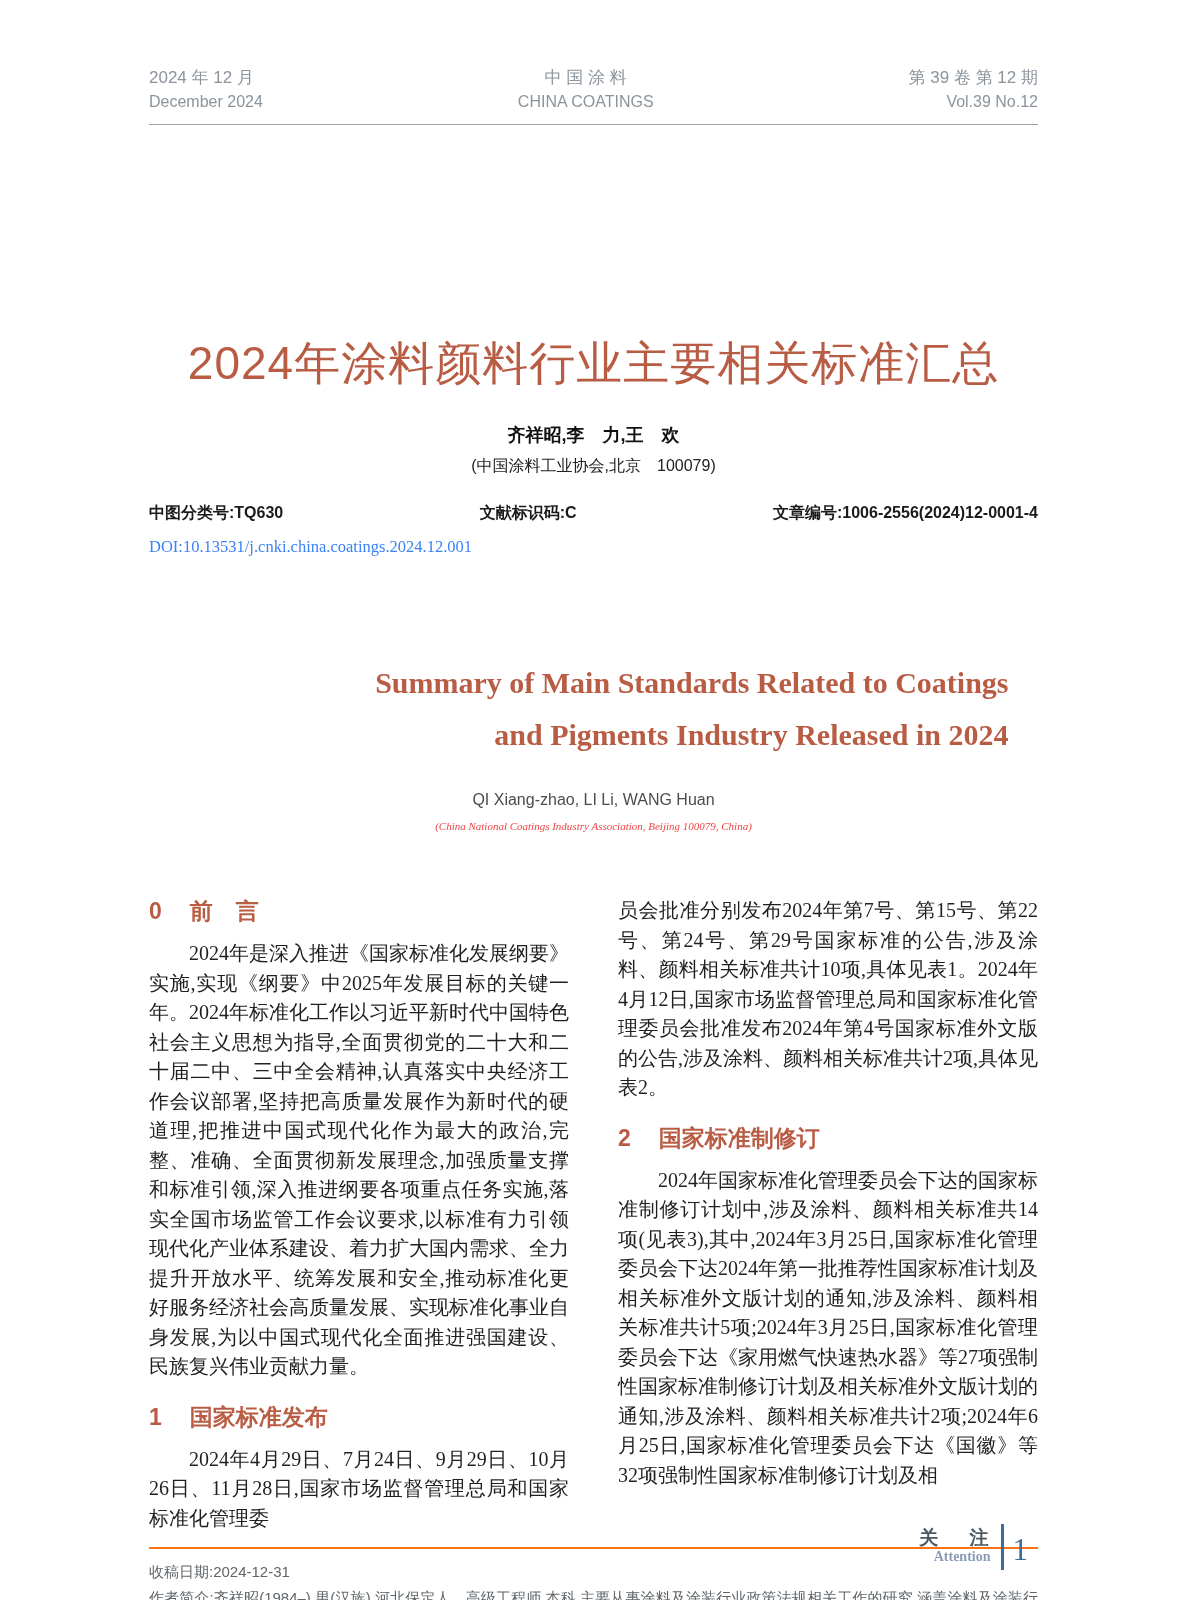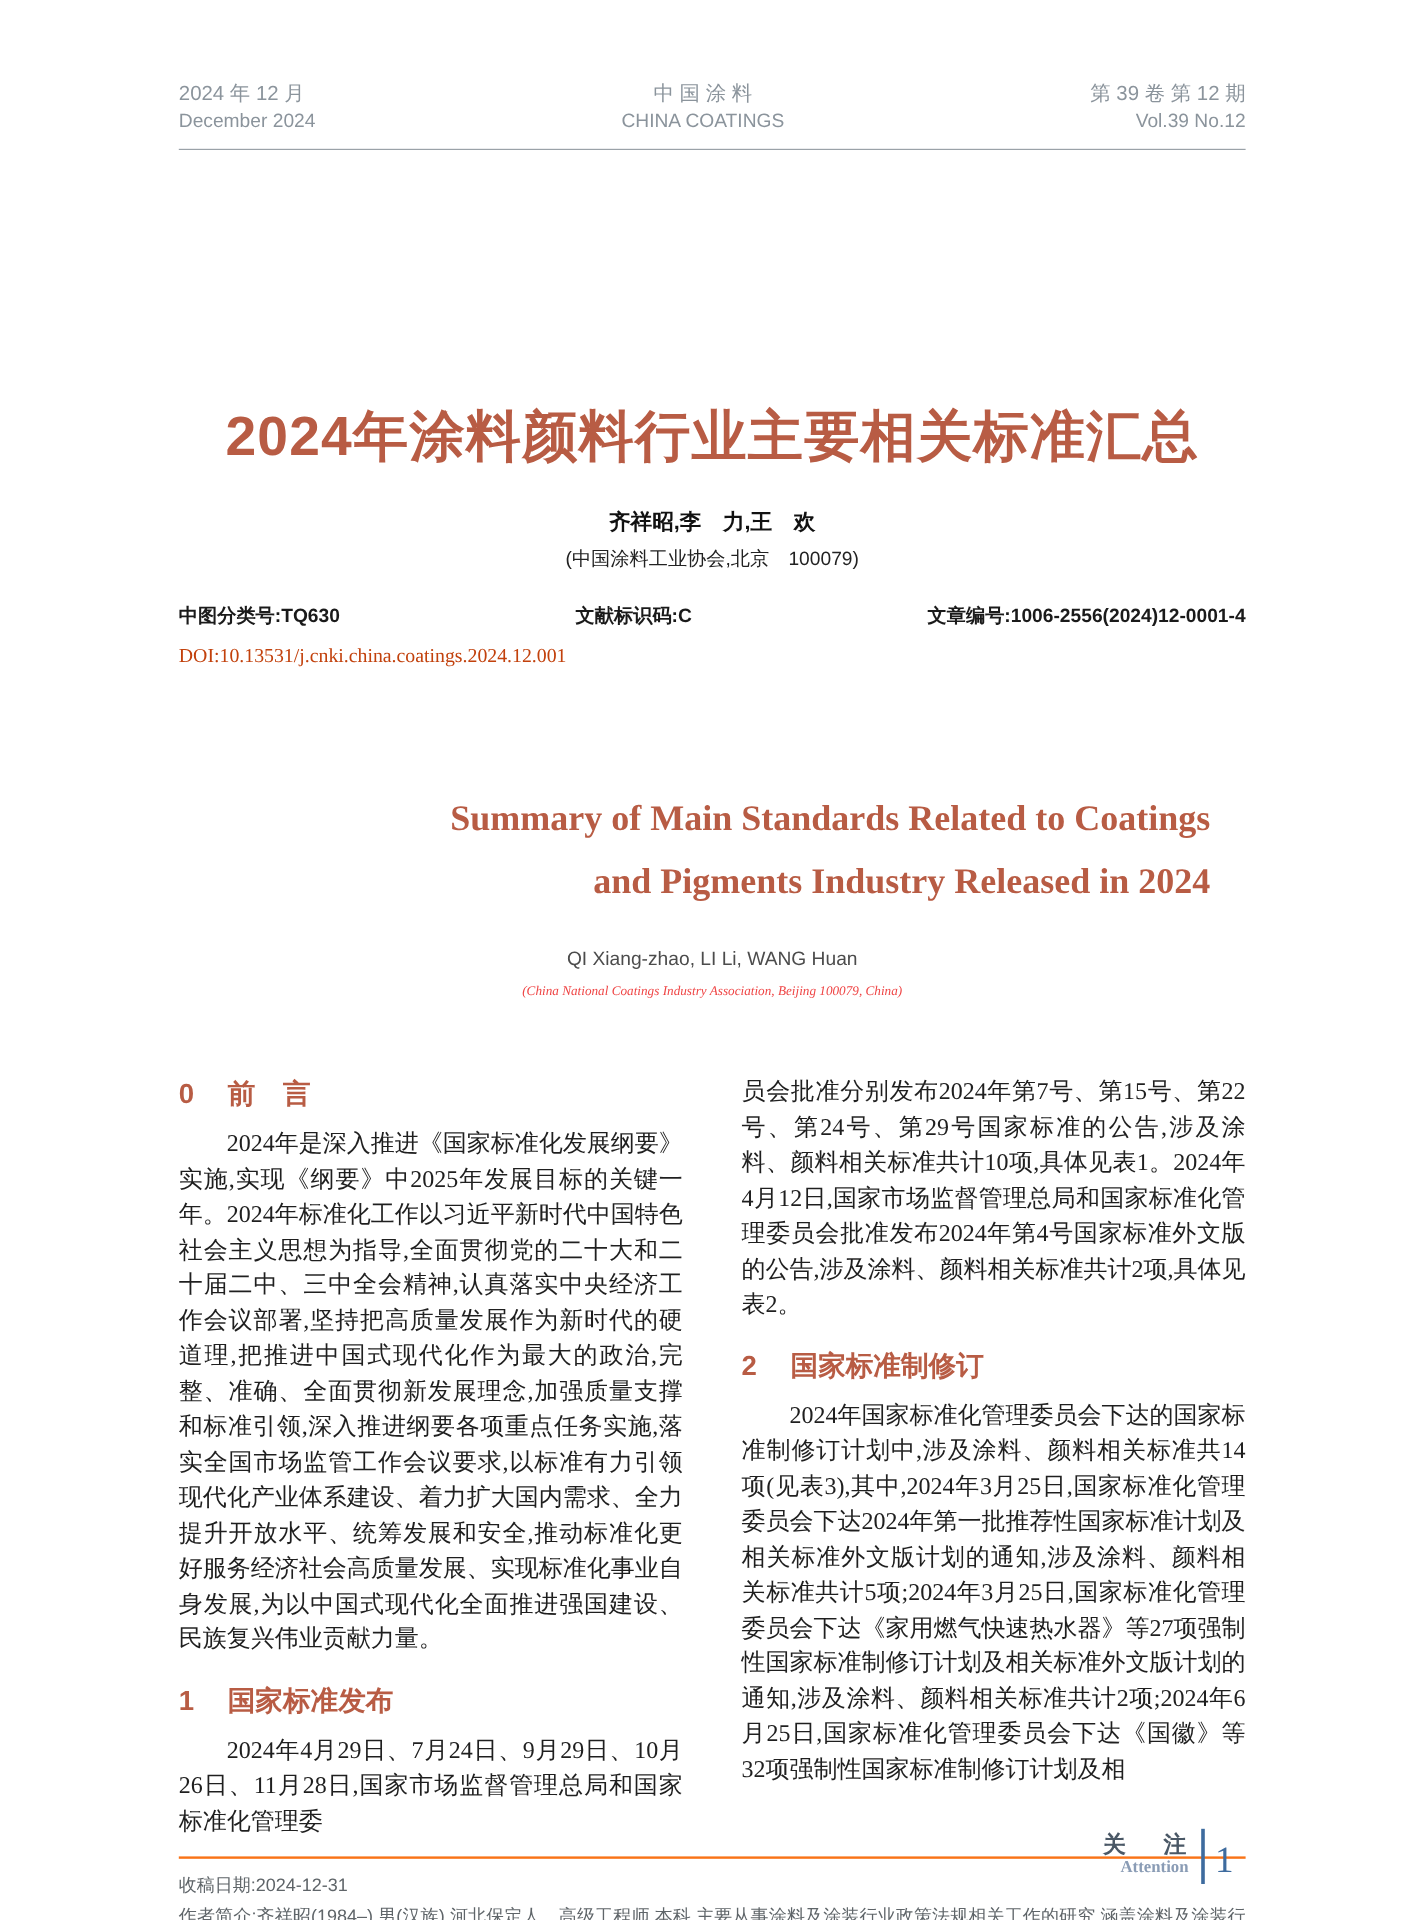--- a/index.html
+++ b/index.html
@@ -31,21 +31,21 @@
   }
   .jh-col{line-height:24px;font-size:17px;}
   .jh-col .en{font-size:16px;}
   .jh-center{text-align:center;}
   .jh-right{text-align:right;}
   
   .cn-title{
     margin-top:208px;
     text-align:center;
     font-family:"Liberation Sans","DejaVu Sans",sans-serif;
-    font-weight:bold;
+    font-weight:normal;
     font-size:46px;
     letter-spacing:1px;
     color:var(--accent-red);
   }
   .cn-authors{
     margin-top:28px;text-align:center;
     font-family:"Liberation Sans","DejaVu Sans",sans-serif;
     font-weight:bold;font-size:18px;color:#111;
   }
   .cn-affil{
@@ -54,21 +54,21 @@
     font-size:16px;color:#222;
   }
   .meta-row{
     margin-top:26px;
     display:flex;justify-content:space-between;
     font-family:"Liberation Sans","DejaVu Sans",sans-serif;
     font-weight:bold;font-size:16px;color:#1a1a1a;text-align:right;
   }
   .doi-line{
     margin-top:13px;
-    font-size:16.5px;color:#c2410c;
+    font-size:16.5px;color:#3b82f6;
   }
   .en-title{
     margin:100px auto 0;
     max-width:830px;
     text-align:right;
     font-weight:bold;
     font-size:30px;
     line-height:52px;
     color:var(--accent-red);
     text-wrap:balance;

